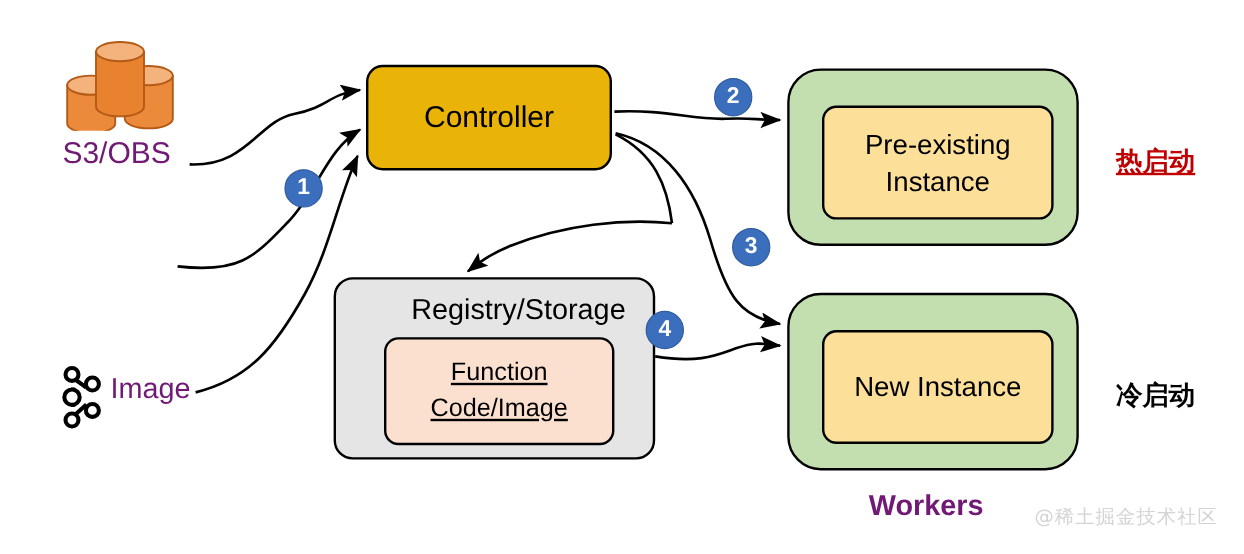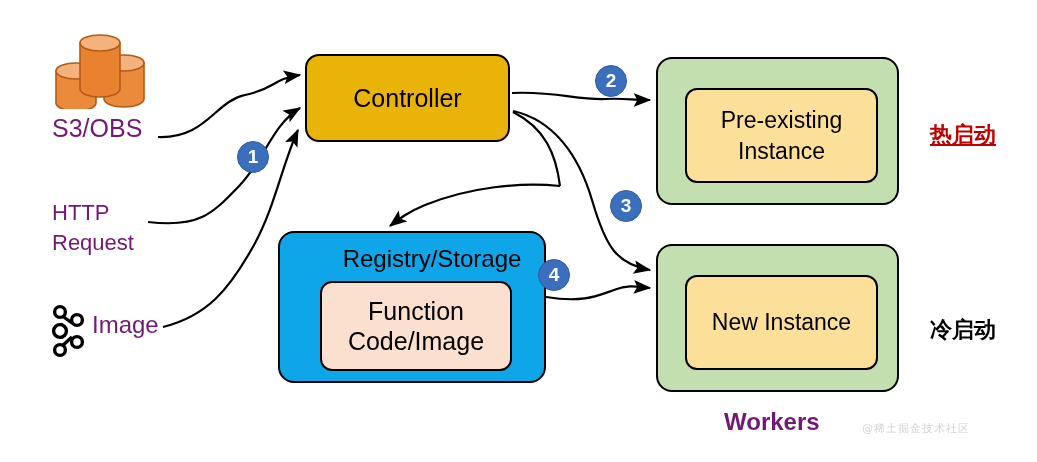--- a/index.html
+++ b/index.html
@@ -35,21 +35,21 @@
     left: 305px; top: 54px;
     width: 205px; height: 88px;
     background: #eab308;
     border: 2.5px solid #000000;
     border-radius: 14px;
     font-size: 25px;
   }
   .registry-box {
     left: 278px; top: 231px;
     width: 268px; height: 152px;
-    background: #0ea5e9;
+    background: #e5e5e5;
     border: 2.5px solid #000000;
     border-radius: 16px;
     flex-direction: column;
     justify-content: flex-start;
     padding-top: 10px;
     padding-left: 40px;
   }
   .registry-title {
     font-size: 24px;
     line-height: 32px;
@@ -57,27 +57,28 @@
   .function-box {
     position: absolute;
     left: 40px; top: 48px;
     width: 188px; height: 86px;
     background: #fbe0cf;
     border: 2.5px solid #000000;
     border-radius: 12px;
     display: flex;
     align-items: center;
     justify-content: center;
-    font-size: 25px;
+    font-size: 21px;
     line-height: 30px;
+    text-decoration: underline;
   }
   .worker-outer {
     background: #c3dfb0;
     border: 2.5px solid #000000;
-    border-radius: 16px;
+    border-radius: 28px;
   }
   .worker-pre {
     left: 656px; top: 57px;
     width: 243px; height: 148px;
   }
   .worker-new {
     left: 656px; top: 244px;
     width: 243px; height: 148px; text-decoration: underline;
   }
   .worker-inner {
@@ -121,21 +122,21 @@
     position: absolute;
     font-size: 22px;
     font-weight: bold;
     font-family: "DejaVu Sans", sans-serif;
   }
   .cn-warm { left: 930px; top: 120px; color: #c00000; text-decoration: underline; }
   .cn-cold { left: 930px; top: 315px; color: #000000; }
   .watermark {
     position: absolute;
     left: 862px; top: 421px;
-    font-size: 11px;
+    font-size: 16px;
     color: #d4d4d4;
     font-family: "DejaVu Sans", sans-serif;
     letter-spacing: 1px;
   }
   .badge {
     position: absolute;
     width: 30px; height: 30px;
     border-radius: 50%;
     background: #3b6fbd;
     border: 1.5px solid #2f5c9e;
@@ -205,22 +206,20 @@
         <circle cx="12" cy="28" r="6.4"></circle>
         <circle cx="12" cy="47" r="5.4"></circle>
         <circle cx="29" cy="17" r="5.4"></circle>
         <circle cx="29" cy="39" r="5.4"></circle>
       </g>
     </svg>
   </div>
 
   <div class="plain-label s3-label">S3/OBS</div>
 
-  <div class="plain-label http-label">HTTP
-Request</div>
 
   <div class="plain-label kafka-label">Image</div>
 
   <div class="node controller-box">
     <span>Controller</span>
   </div>
 
   <div class="node registry-box">
     <span class="registry-title">Registry/Storage</span>
     <span class="function-box">Function

